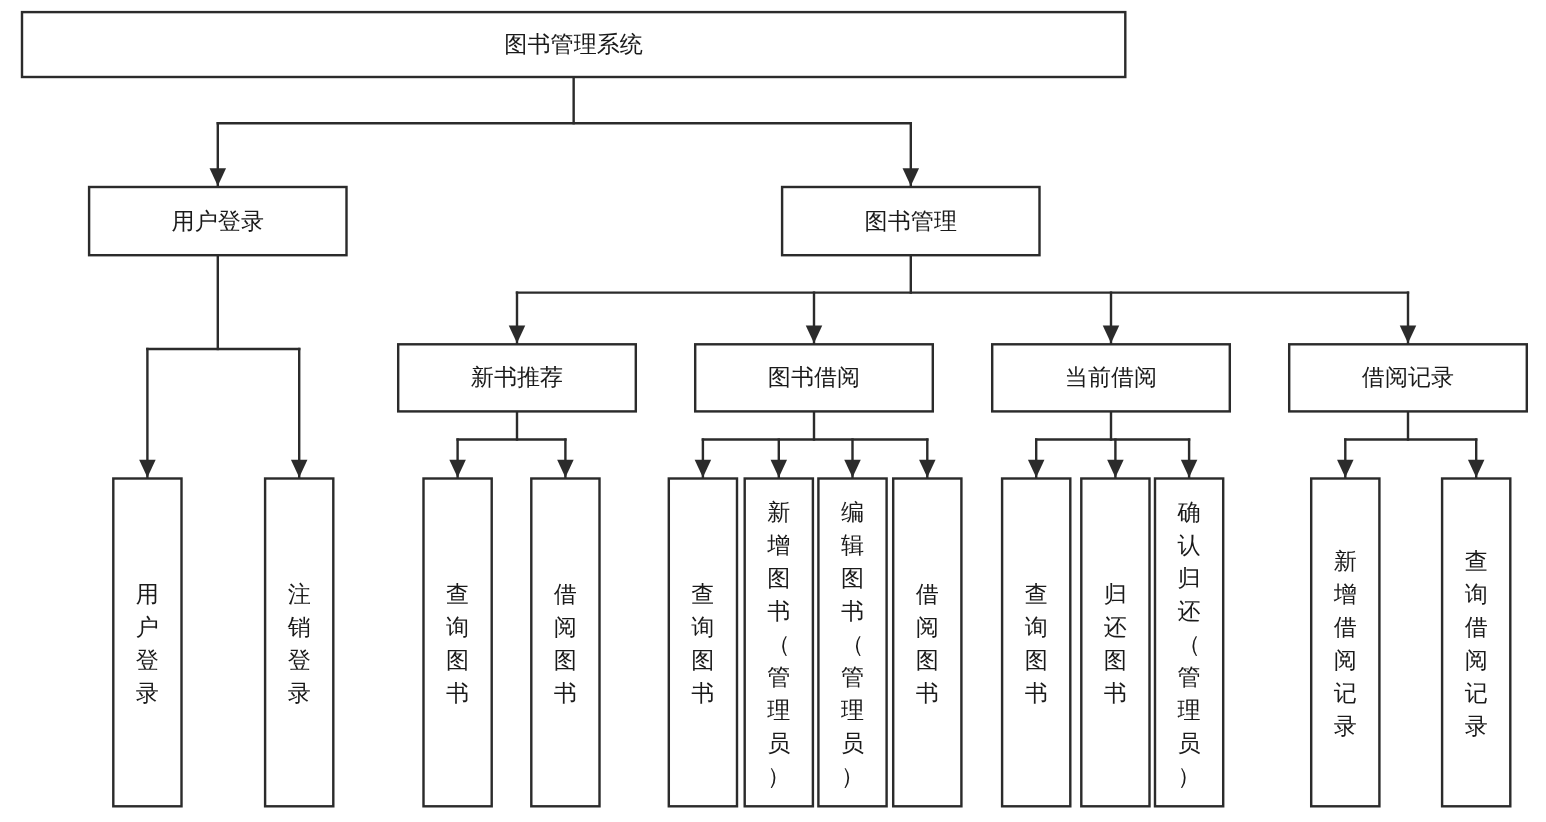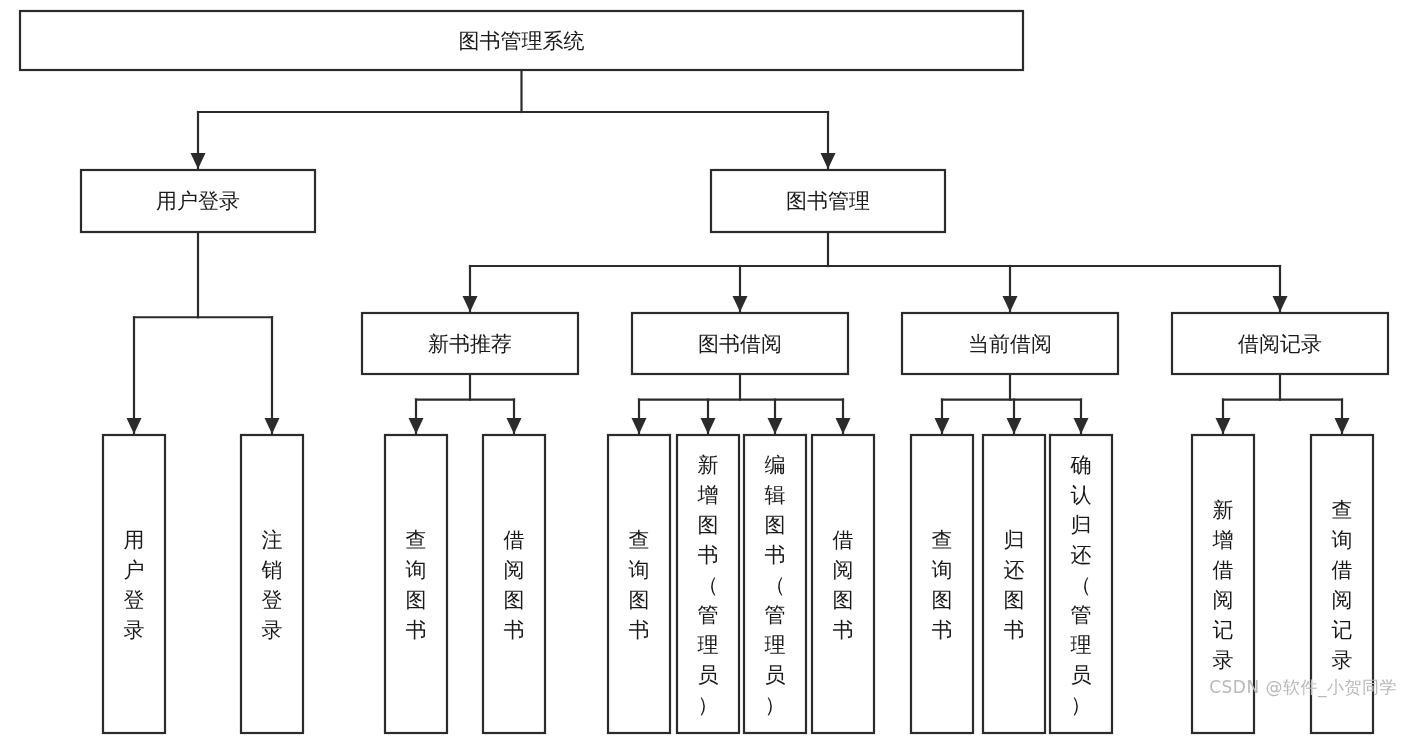--- a/index.html
+++ b/index.html
@@ -216,14 +216,13 @@
         <g>
           <rect x="1192" y="435" width="62" height="298" class="node-box"></rect>
           <text x="1223" class="node-label-vertical"><tspan x="1223" y="517.4">新</tspan><tspan x="1223" y="547.4">增</tspan><tspan x="1223" y="577.4">借</tspan><tspan x="1223" y="607.4">阅</tspan><tspan x="1223" y="637.4">记</tspan><tspan x="1223" y="667.4">录</tspan></text>
         </g>
         <g>
           <rect x="1311" y="435" width="62" height="298" class="node-box"></rect>
           <text x="1342" class="node-label-vertical"><tspan x="1342" y="517.4">查</tspan><tspan x="1342" y="547.4">询</tspan><tspan x="1342" y="577.4">借</tspan><tspan x="1342" y="607.4">阅</tspan><tspan x="1342" y="637.4">记</tspan><tspan x="1342" y="667.4">录</tspan></text>
         </g>
       </g>
   </svg>
-  <div class="watermark">CSDN @软件_小贺同学</div>
 </div>
 
 </body></html>

